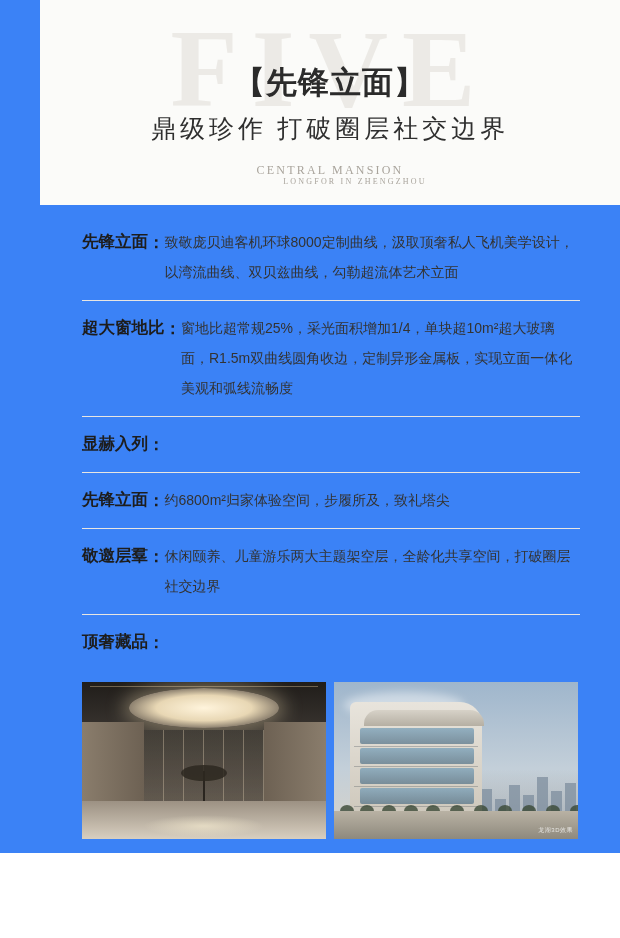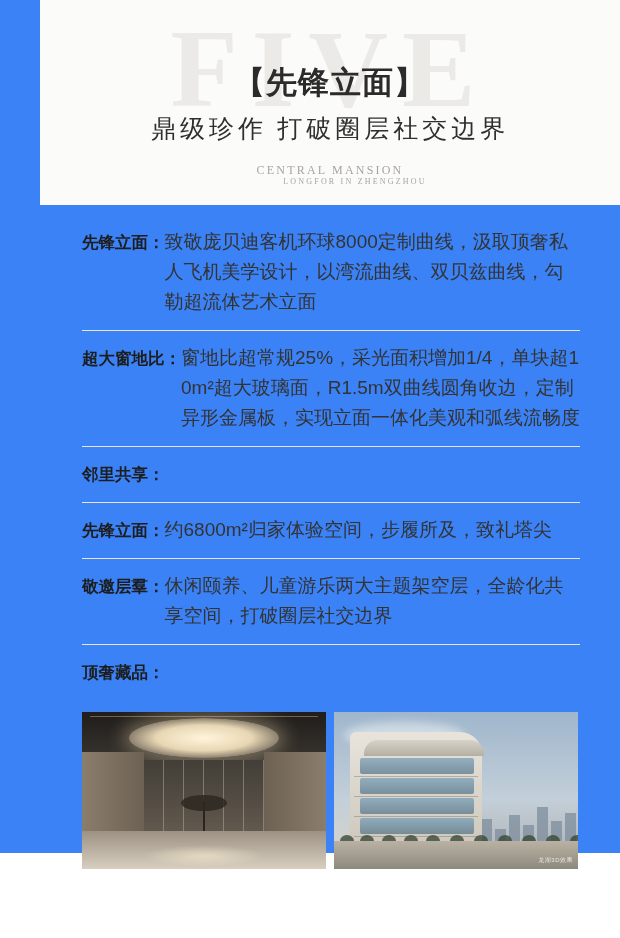--- a/index.html
+++ b/index.html
@@ -85,31 +85,32 @@
     border-bottom: 1px solid #e8e6e2;
   }
   .feature:last-child { border-bottom: none; }
   .feature-label {
     flex: 0 0 auto;
     font-size: 16.5px;
     font-weight: bold;
     color: #1d1d1d;
     line-height: 30px;
     white-space: nowrap;
+    font-family: Liberation Serif, serif;
   }
   .feature-colon {
     flex: 0 0 auto;
     font-size: 16.5px;
     font-weight: bold;
     color: #1d1d1d;
     line-height: 30px;
   }
   .feature-text {
     flex: 1 1 auto;
-    font-size: 19px;
+    font-size: 14px;
     color: #333333;
     line-height: 30px;
     word-break: break-all;
   }
 
   
   .images {
     display: flex;
     gap: 8px;
     padding: 12px 42px 0 42px;
@@ -264,21 +265,21 @@
       <span class="feature-text">致敬庞贝迪客机环球8000定制曲线，汲取顶奢私人飞机美学设计，以湾流曲线、双贝兹曲线，勾勒超流体艺术立面</span>
     </div>
 
     <div class="feature">
       <span class="feature-label">超大窗地比</span>
       <span class="feature-colon">：</span>
       <span class="feature-text">窗地比超常规25%，采光面积增加1/4，单块超10m²超大玻璃面，R1.5m双曲线圆角收边，定制异形金属板，实现立面一体化美观和弧线流畅度</span>
     </div>
 
     <div class="feature">
-      <span class="feature-label">邻里共享</span>
+      <span class="feature-label">显赫入列</span>
       <span class="feature-colon">：</span>
     </div>
 
     <div class="feature">
       <span class="feature-label">先锋立面</span>
       <span class="feature-colon">：</span>
       <span class="feature-text">约6800m²归家体验空间，步履所及，致礼塔尖</span>
     </div>
 
     <div class="feature">

